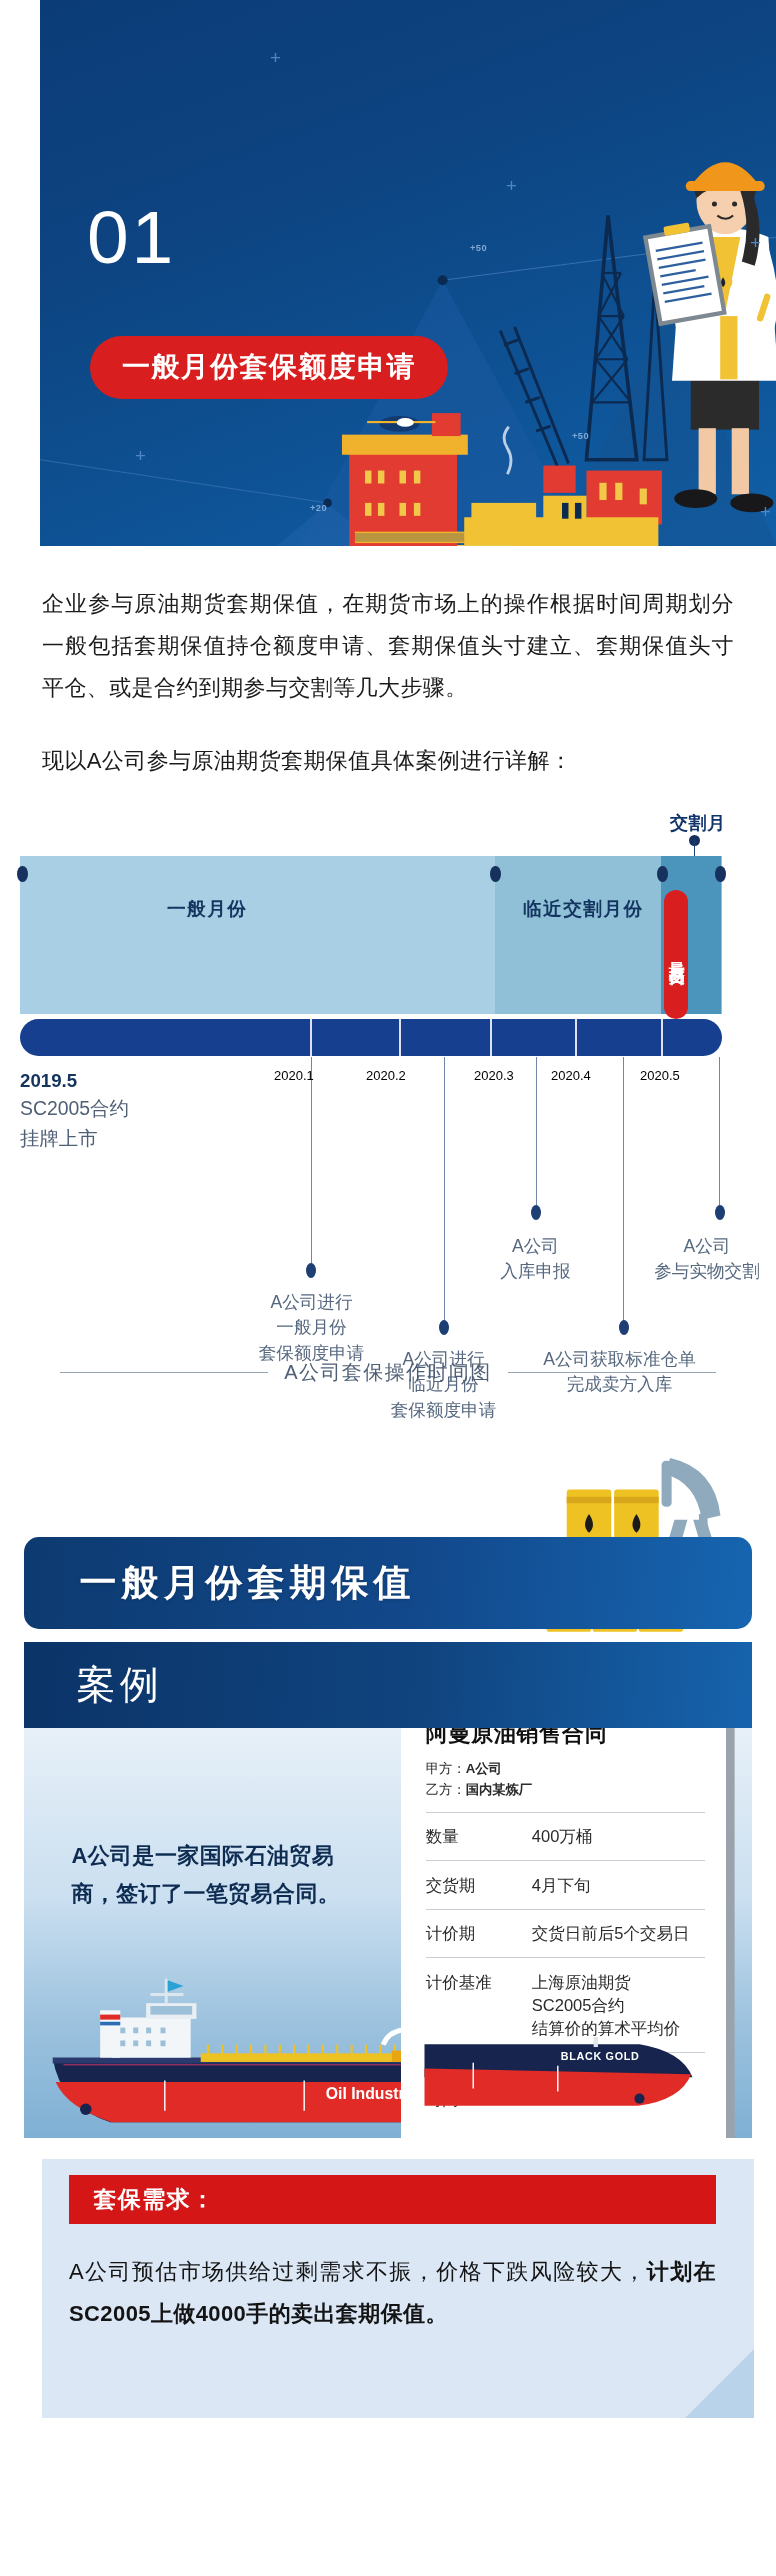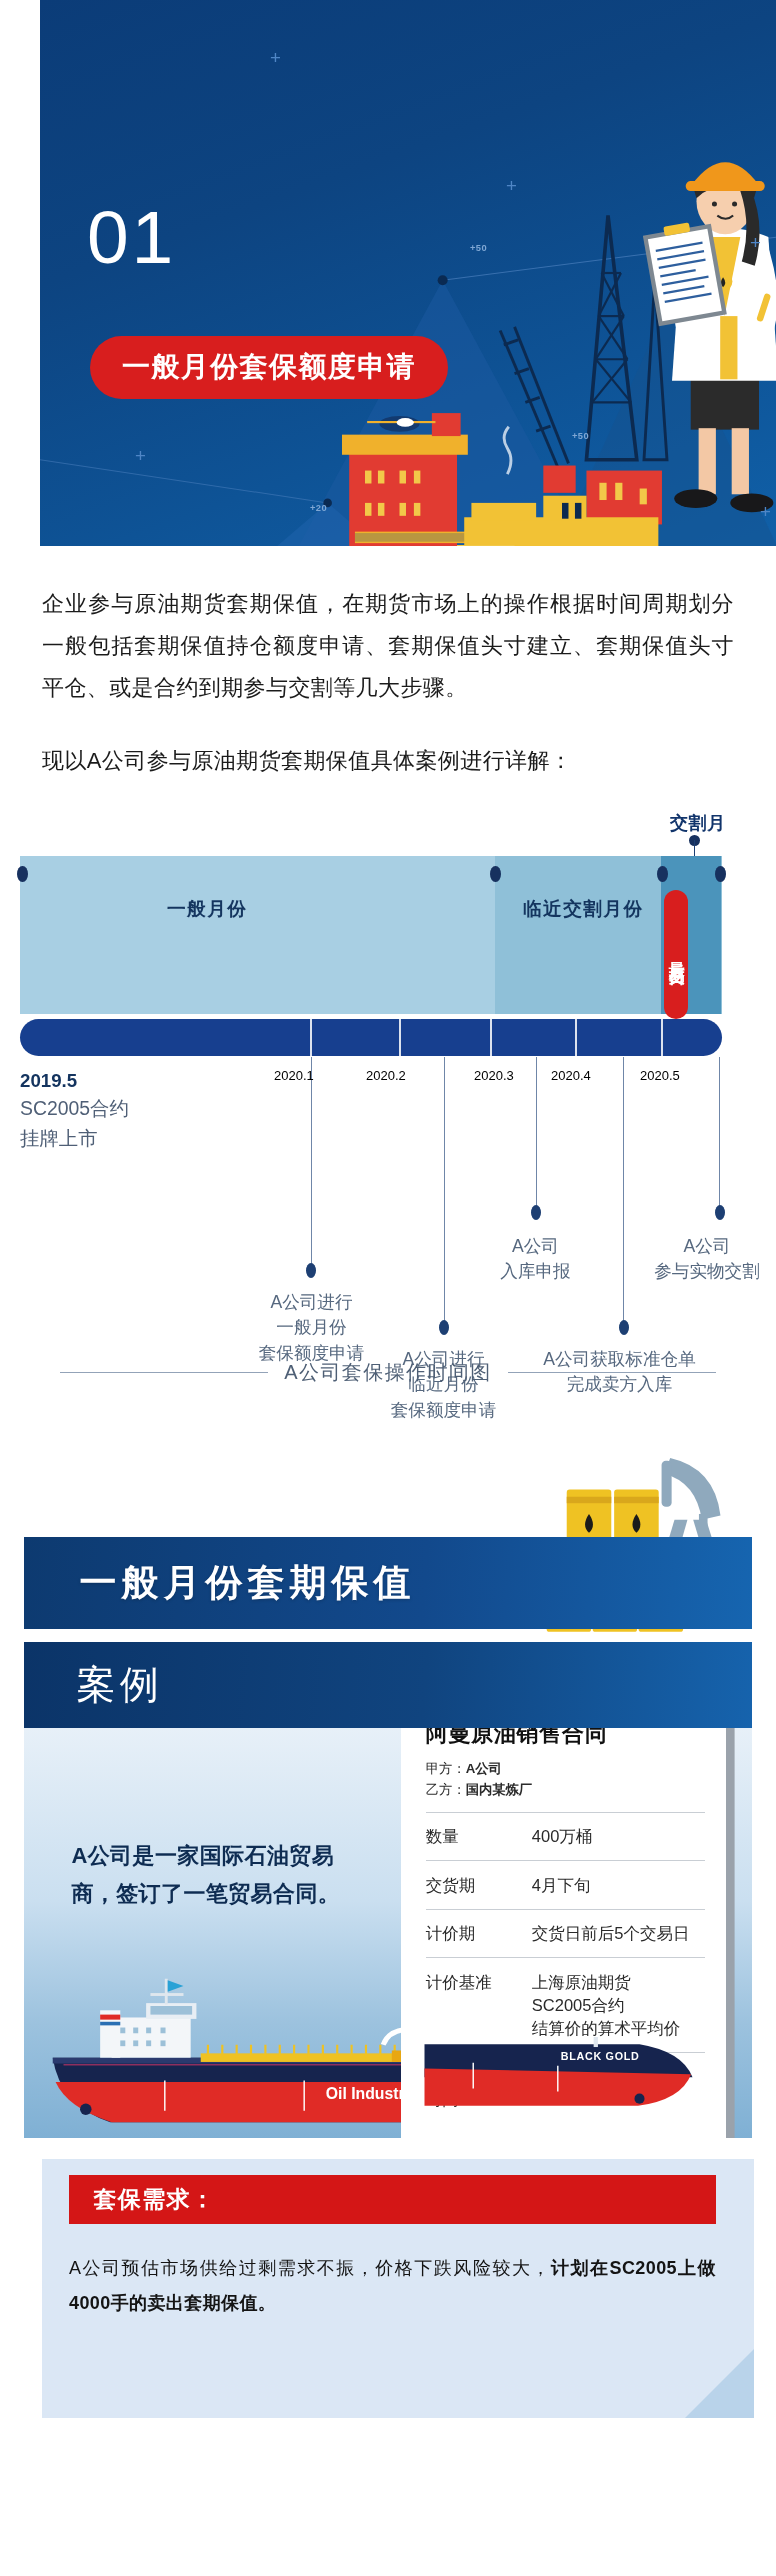--- a/index.html
+++ b/index.html
@@ -131,21 +131,21 @@
     display:flex; align-items:center; justify-content:center; gap:16px;
   }
   .caption .line { width:208px; height:1.4px; background:#93a3b8; }
   .caption .txt  { color:#4e5f75; font-size:20px; letter-spacing:1.4px; white-space:nowrap; }
 
   
   .sec-wrap { position:relative; margin-top: 30px; height: 194px; }
   .sec-banner {
     position:absolute; left:24.4px; top:92px; width:728px; height:92px;
     background: linear-gradient(95deg, #0d3a70 0%, #12498c 55%, #1665b0 100%);
-    display:flex; align-items:center;
+    display:flex; align-items:center;border-radius:15px;
   }
   .sec-banner-txt {
     margin-left: 55px; color:#ffffff; font-size:37px; font-weight:bold; letter-spacing:5px;
     text-shadow: 0 1.4px 3.6px rgba(0,0,0,.2);
   }
 
   
   .case-wrap { position:relative; margin-top: 2.9px; height: 496px; }
   .case-head {
     position:absolute; left:24.4px; top:0; width:728px; height:86px;
@@ -188,21 +188,21 @@
     position:absolute; right:0px; bottom:0; width:0; height:0;
     border-left: 69px solid transparent; border-bottom: 69px solid #b9d3ea;
   }
   .demand-badge {
     position:absolute; left:69px; top:16px; width:647px; height:49px;
     background:#d41616; color:#ffffff; font-size:23px; font-weight:bold; letter-spacing:1.4px;
     display:flex; align-items:center; padding-left:24.4px;
   }
   .demand-text {
     position:absolute; left:69px; top:92px; width:647px;
-    color:#141414; font-size:18px; line-height:1.9; letter-spacing:0.4px; text-align:justify;
+    color:#141414; font-size:22px; line-height:1.9; letter-spacing:0.4px; text-align:justify;
   }
   .demand-text b { font-weight:bold; }
 </style>
 </head>
 <body>
 
 <div class="hero">
 
   <svg class="scene" viewBox="0 0 1025 760" preserveAspectRatio="none">
 

